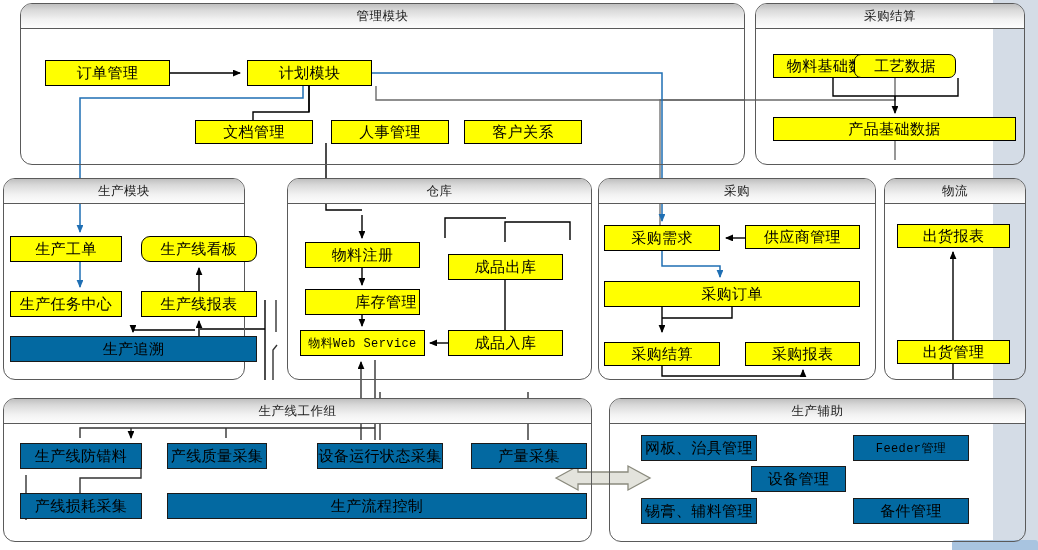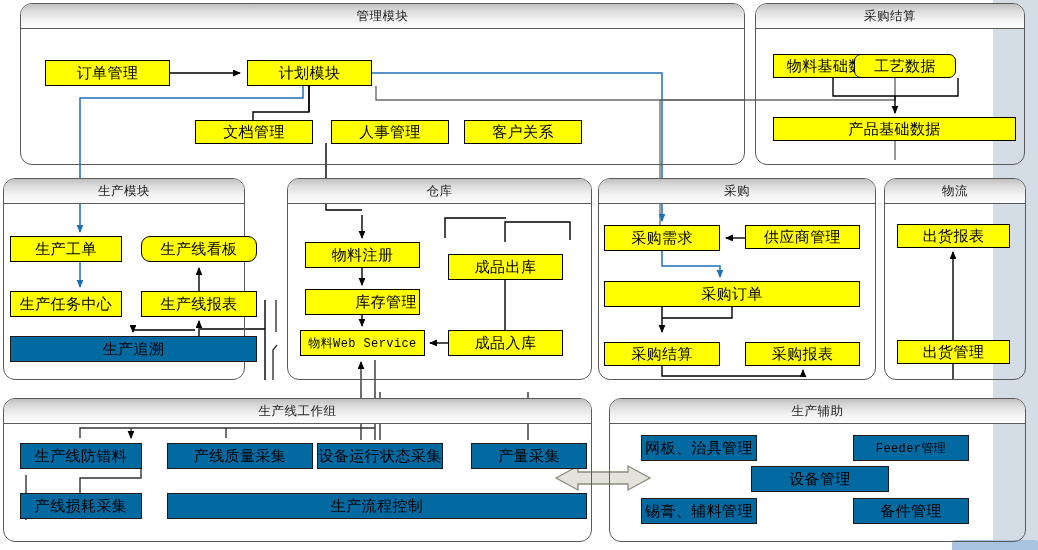--- a/index.html
+++ b/index.html
@@ -281,21 +281,21 @@
   </div>
 
   <div class="panel" style="left:3px;top:398px;width:589px;height:144px;">
     <div class="panel-head">
       <span class="panel-title">生产线工作组</span>
     </div>
   </div>
   <div class="node green" style="left:20px;top:443px;width:122px;height:26px;">
     <span>生产线防错料</span>
   </div>
-  <div class="node green" style="left:167px;top:443px;width:146px;height:26px;align-items:center;">
+  <div class="node green" style="left:167px;top:443px;width:100px;height:26px;align-items:center;">
     <span>产线质量采集</span>
   </div>
   <div class="node green" style="left:317px;top:443px;width:126px;height:26px;">
     <span>设备运行状态采集</span>
   </div>
   <div class="node green" style="left:471px;top:443px;width:116px;height:26px;">
     <span>产量采集</span>
   </div>
   <div class="node green" style="left:20px;top:493px;width:122px;height:26px;">
     <span>产线损耗采集</span>
@@ -308,21 +308,21 @@
     <div class="panel-head">
       <span class="panel-title">生产辅助</span>
     </div>
   </div>
   <div class="node green" style="left:641px;top:435px;width:116px;height:26px;">
     <span>网板、治具管理</span>
   </div>
   <div class="node green mono" style="left:853px;top:435px;width:116px;height:26px;">
     <span>Feeder管理</span>
   </div>
-  <div class="node green" style="left:751px;top:466px;width:138px;height:26px;justify-content:center;">
+  <div class="node green" style="left:751px;top:466px;width:95px;height:26px;justify-content:center;">
     <span>设备管理</span>
   </div>
   <div class="node green" style="left:641px;top:498px;width:116px;height:26px;">
     <span>锡膏、辅料管理</span>
   </div>
   <div class="node green" style="left:853px;top:498px;width:116px;height:26px;">
     <span>备件管理</span>
   </div>
 
 </div>

